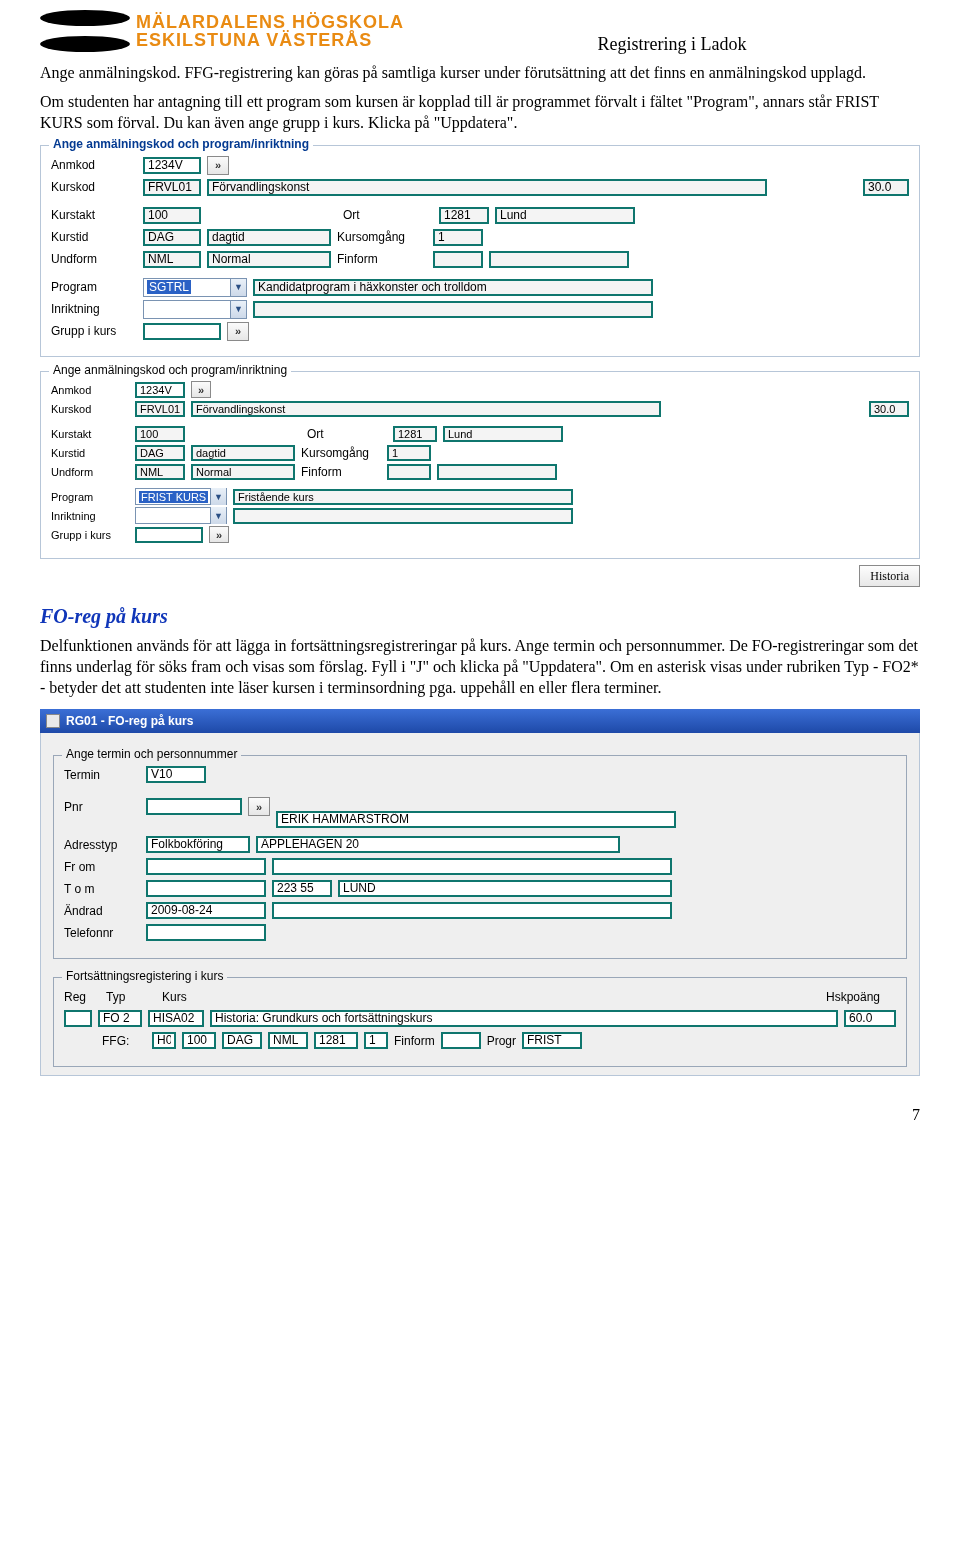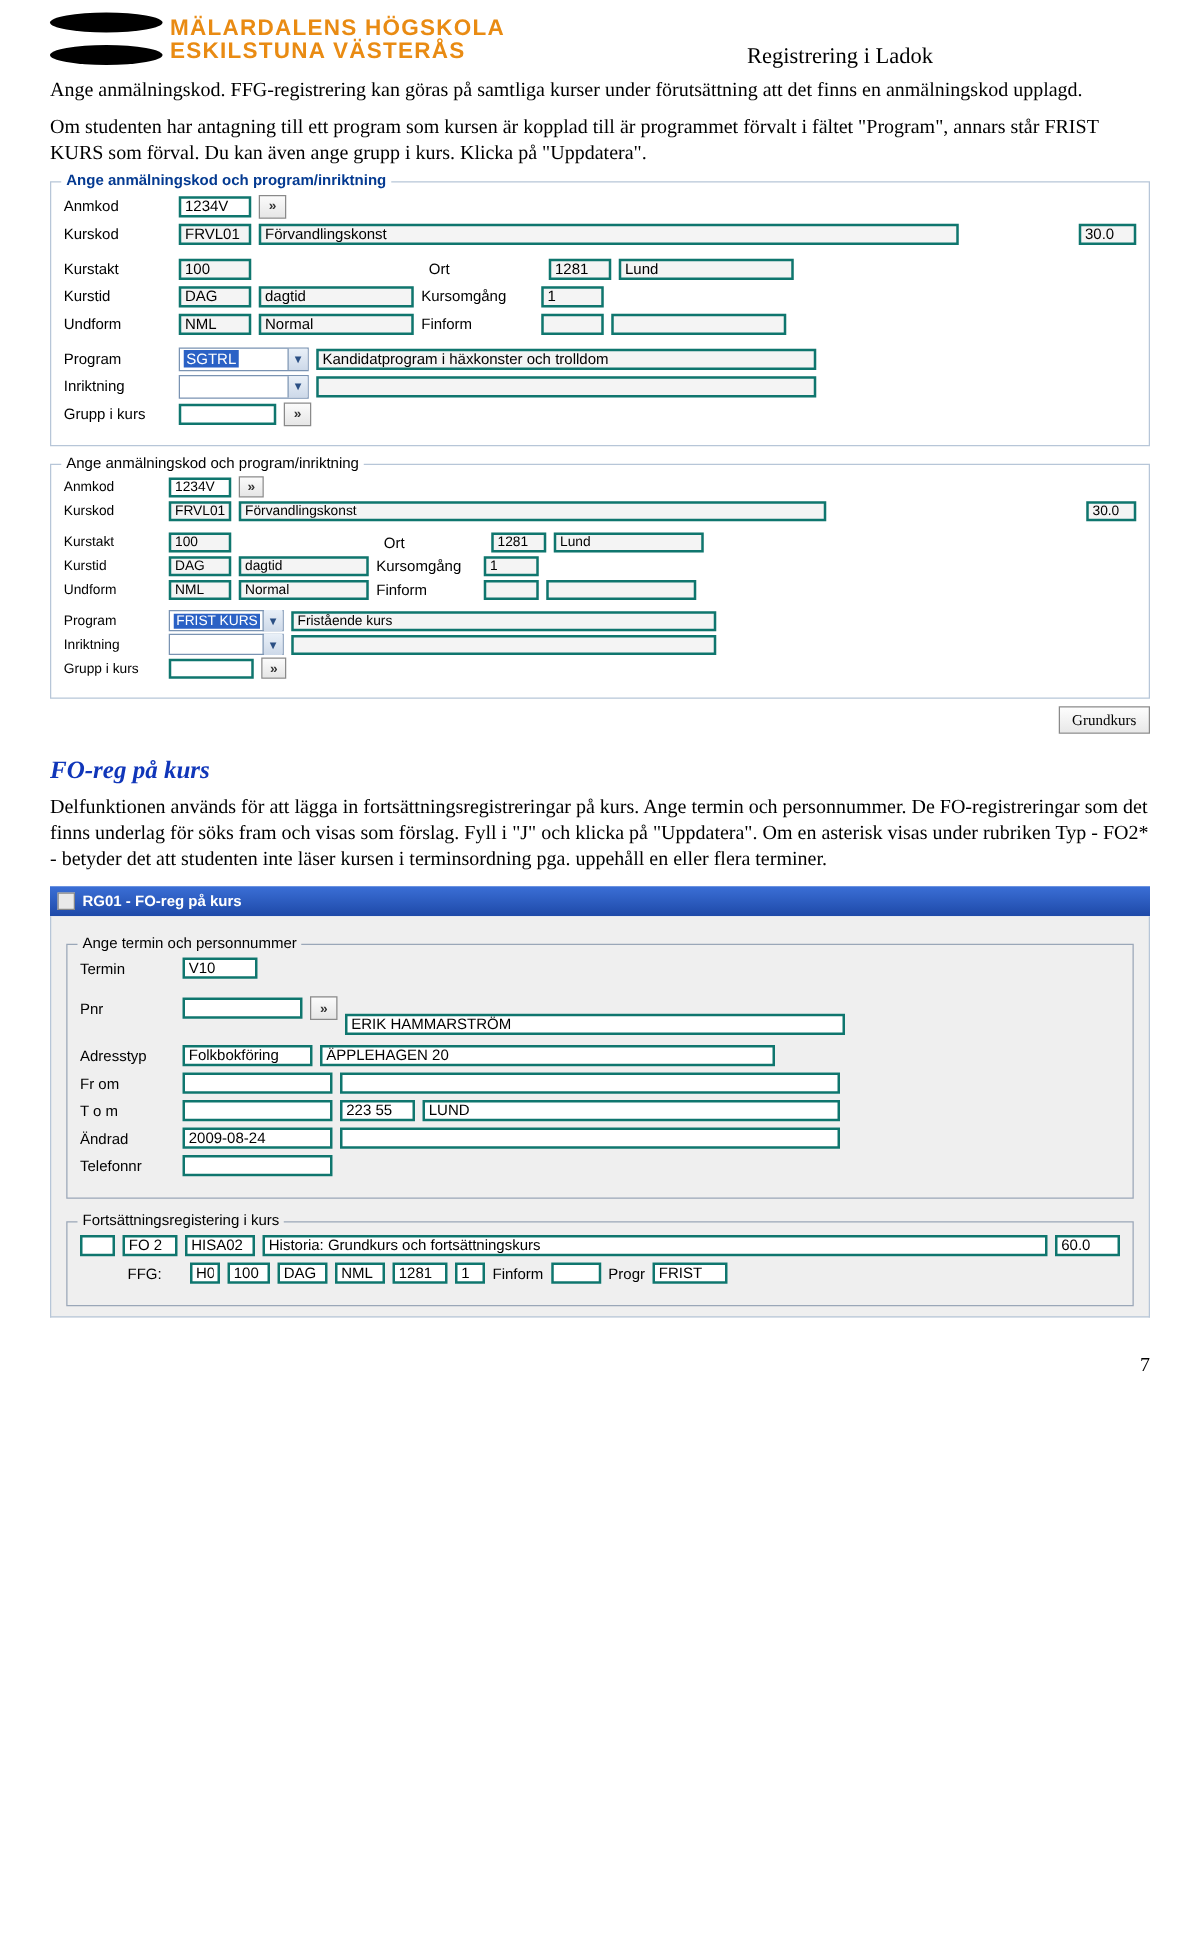--- a/index.html
+++ b/index.html
@@ -315,21 +315,21 @@
         </div>
         <input class="inp ro" style="width: 340px;">
       </div>
       <div class="frow">
         <div class="lbl">Grupp i kurs</div>
         <input class="inp" style="width: 68px;">
         <div class="go-btn">»</div>
       </div>
     </div>
     <div class="right">
-      <button class="btn">Grundkurs</button>
+      <button class="btn">Historia</button>
     </div>
   </div>
 
   <h3 class="section">FO-reg på kurs</h3>
   <div class="body-text">
     <p>Delfunktionen används för att lägga in fortsättningsregistreringar på kurs. Ange termin och personnummer. De FO-registreringar som det finns underlag för söks fram och visas som förslag. Fyll i "J" och klicka på "Uppdatera". Om en asterisk visas under rubriken Typ - FO2* - betyder det att studenten inte läser kursen i terminsordning pga. uppehåll en eller flera terminer.</p>
   </div>
 
   <div class="win">
     <div class="win-title">
@@ -372,20 +372,26 @@
           <input class="inp ro" style="width: 400px;">
         </div>
         <div class="frow">
           <div class="lbl" style="width:76px">Telefonnr</div>
           <input class="inp ro" style="width: 120px;">
         </div>
       </div>
 
       <div class="fs-box" style="margin-top:18px">
         <div class="fs-legend">Fortsättningsregistering i kurs</div>
+        <div class="frow" style="gap:12px">
+          <div style="width:30px">Reg</div>
+          <div style="width:44px">Typ</div>
+          <div style="flex:1">Kurs</div>
+          <div style="width:70px">Hskpoäng</div>
+        </div>
         <div class="frow" style="gap:6px">
           <input class="inp" style="width: 28px;">
           <input class="inp ro" style="width: 44px;" value="FO 2">
           <input class="inp ro" style="width: 56px;" value="HISA02">
           <input class="inp ro" style="flex: 1 1 0%;" value="Historia: Grundkurs och fortsättningskurs">
           <input class="inp ro" style="width: 52px;" value="60.0">
         </div>
         <div class="frow" style="gap:6px">
           <div style="width:32px"></div>
           <div style="width:44px">FFG:</div>

